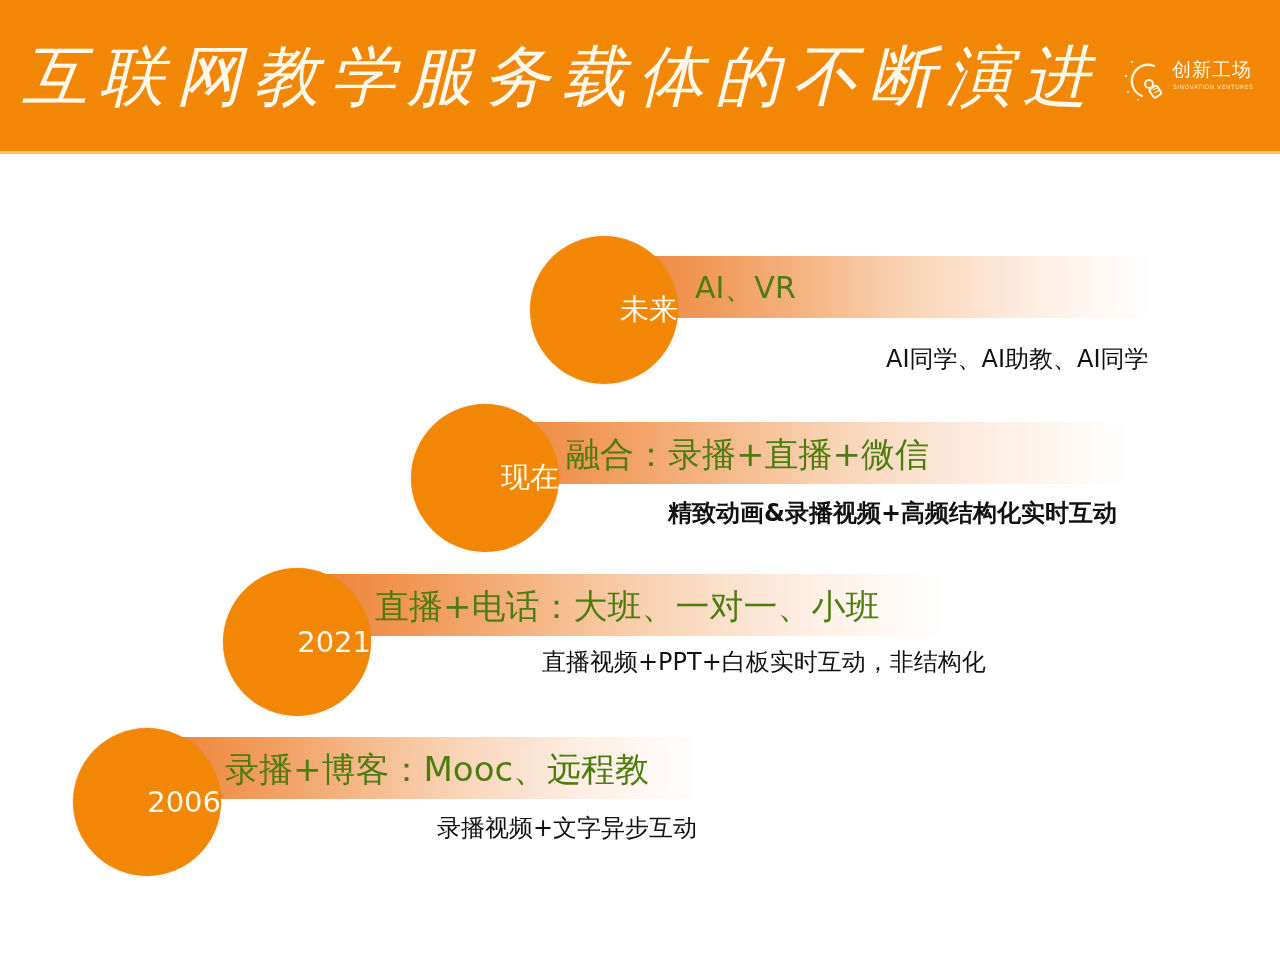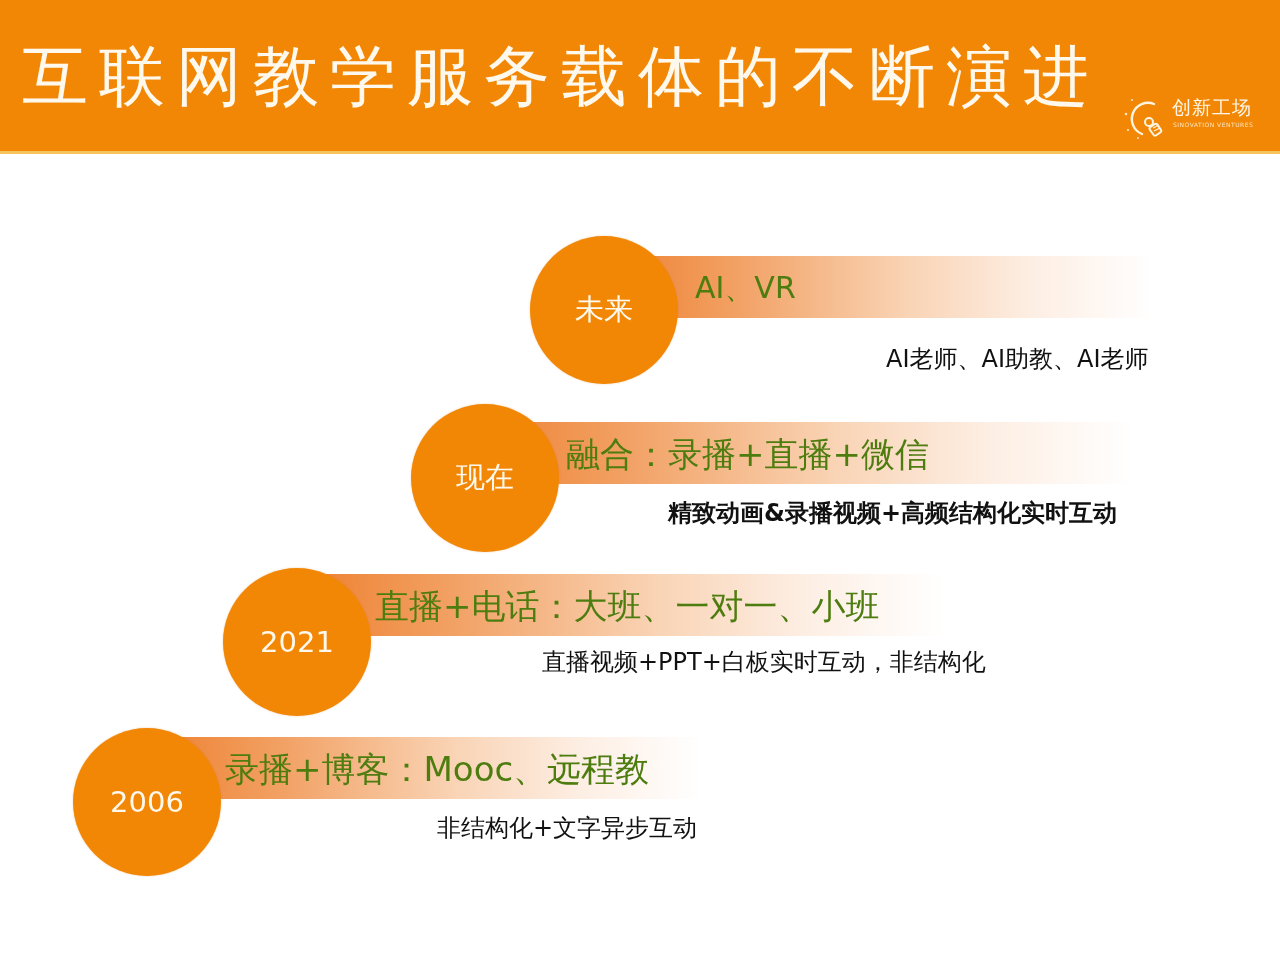--- a/index.html
+++ b/index.html
@@ -16,23 +16,24 @@
       background: #f28705;
       border-bottom: 3px solid #f6c45a;
     }
     .header-title {
       position: absolute; left: 22px; top: 30px;
       font-family: "DejaVu Serif", "Liberation Serif", serif;
       font-size: 66px; line-height: 94px;
       letter-spacing: 11px;
       color: #fff8ec;
       white-space: nowrap;
+      font-style: italic;
     }
     .logo {
-      position: absolute; left: 1120px; top: 52px; width: 140px; height: 56px; margin-top: 38px;
+      position: absolute; left: 1120px; top: 52px; width: 140px; height: 56px;
     }
     .logo-icon { position: absolute; left: 0; top: 2px; width: 50px; height: 50px; }
     .logo-cn {
       position: absolute; left: 52px; top: 6px;
       font-size: 19px; line-height: 22px; color: #fff6e6; letter-spacing: 1px;
       white-space: nowrap;
     }
     .logo-en {
       position: absolute; left: 53px; top: 31px;
       font-size: 6px; line-height: 8px; color: #fde6c2; letter-spacing: 0.5px;
@@ -40,21 +41,21 @@
     }
 
     
     .band {
       position: absolute; height: 62px;
       background: linear-gradient(to right, #ee7f2e 0%, #f2a266 25%, #f9d3b4 55%, #fdeee3 78%, rgba(255,255,255,0) 100%);
     }
     .circle {
       position: absolute; width: 148px; height: 148px; border-radius: 50%;
       background: #f28705;
-      display: flex; align-items: center; justify-content: center;
+      display: flex; align-items: center; justify-content: flex-end;
       color: #fff8ec;
       font-size: 29px;
       box-shadow: 0 0 2px rgba(200,110,0,0.35);
     }
     .headline {
       position: absolute; white-space: nowrap;
       color: #4d7c0f;
       font-size: 34px; line-height: 44px;
     }
     .desc {
@@ -87,21 +88,21 @@
       <div class="logo-en">SINOVATION VENTURES</div>
     </div>
   </div>
 
   <div>
     <div class="band" style="left:147px; top:737px; width:555px;"></div>
     <div class="circle" style="left:73px; top:728px;">
       <span>2006</span>
     </div>
     <div class="headline" style="left:225px; top:747px;">录播+博客：Mooc、远程教</div>
-    <div class="desc" style="left:437px; top:813px;">非结构化+文字异步互动</div>
+    <div class="desc" style="left:437px; top:813px;">录播视频+文字异步互动</div>
   </div>
 
   <div>
     <div class="band" style="left:296px; top:574px; width:650px;"></div>
     <div class="circle" style="left:223px; top:568px;">
       <span>2021</span>
     </div>
     <div class="headline" style="left:375px; top:584px;text-align:right;">直播+电话：大班、一对一、小班</div>
     <div class="desc" style="left:542px; top:647px;">直播视频+PPT+白板实时互动，非结构化</div>
   </div>
@@ -114,16 +115,16 @@
     <div class="headline" style="left:566px; top:432px;">融合：录播+直播+微信</div>
     <div class="desc" style="left:668px; top:498px;font-weight:bold;">精致动画&amp;录播视频+高频结构化实时互动</div>
   </div>
 
   <div>
     <div class="band" style="left:603px; top:256px; width:550px;"></div>
     <div class="circle" style="left:530px; top:236px;">
       <span>未来</span>
     </div>
     <div class="headline" style="left:695px; top:266px; font-size:30px;">AI、VR</div>
-    <div class="desc" style="left:886px; top:344px;">AI老师、AI助教、AI老师</div>
+    <div class="desc" style="left:886px; top:344px;">AI同学、AI助教、AI同学</div>
   </div>
 
 </div>
 
 </body></html>

